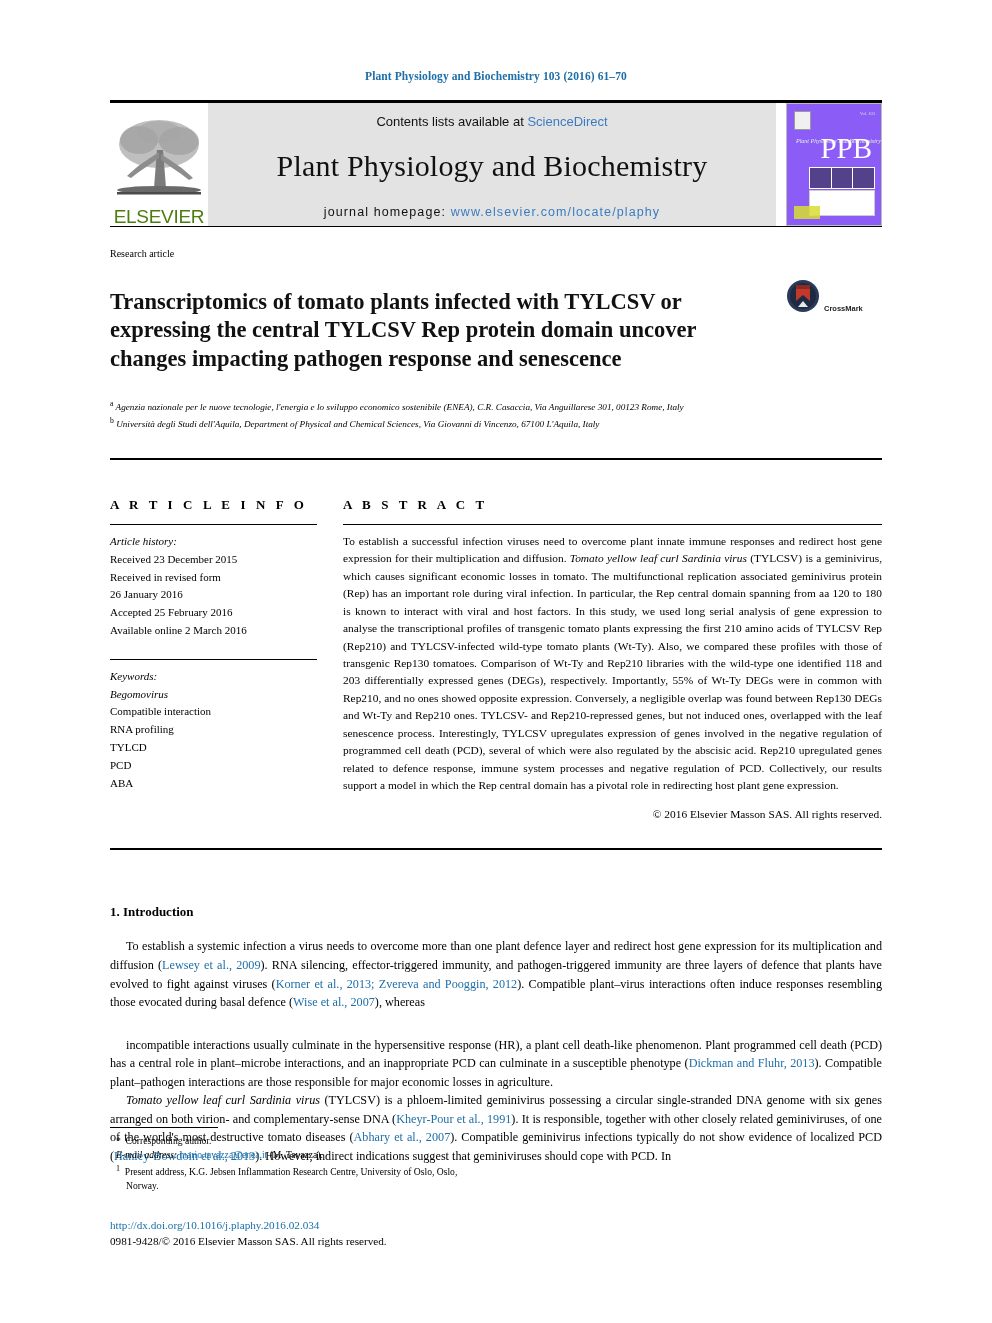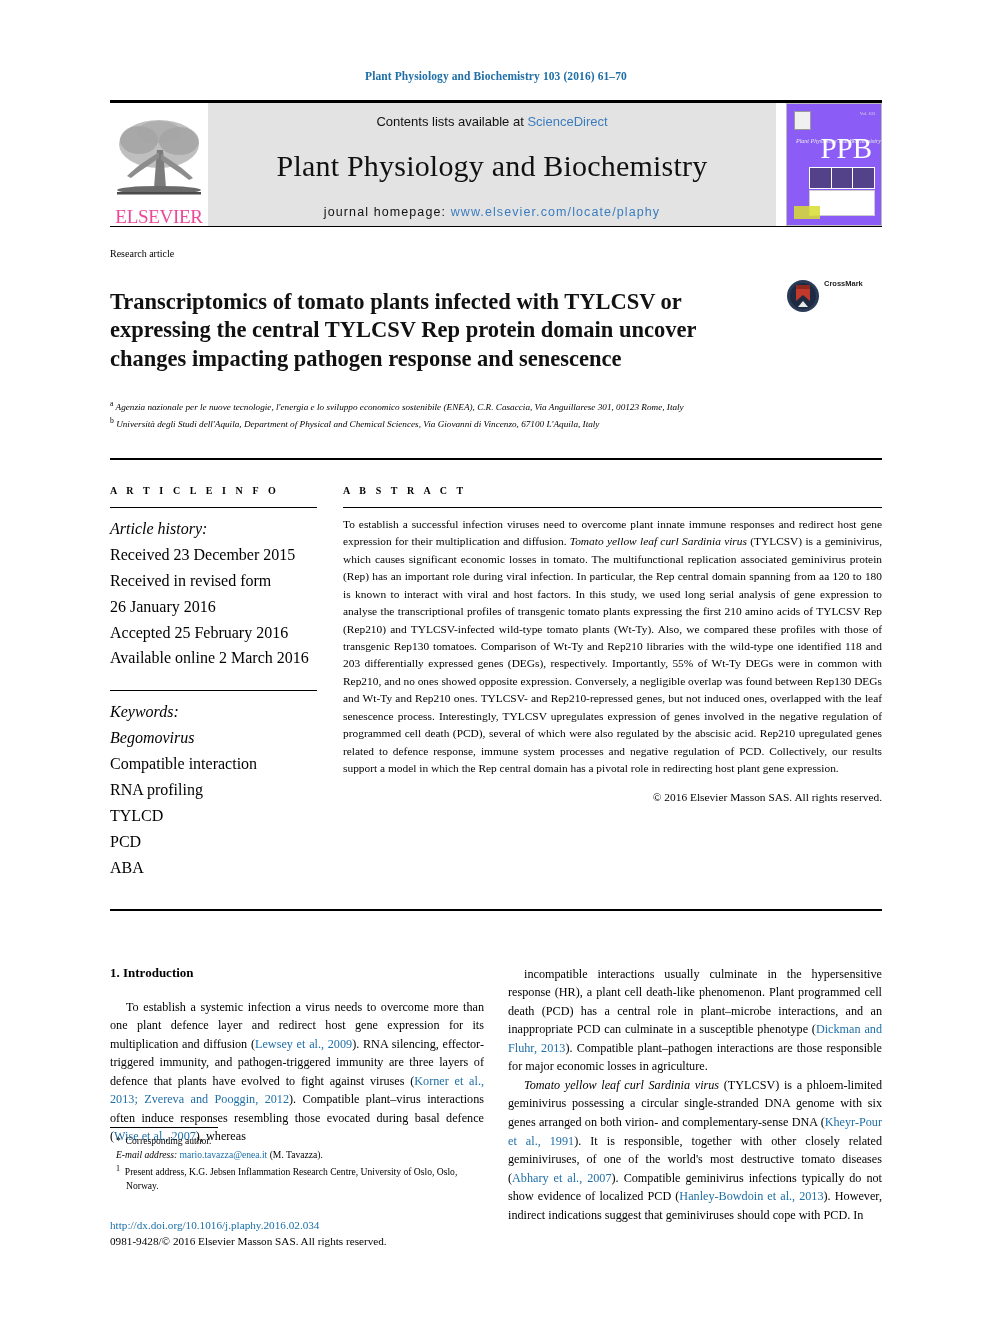--- a/index.html
+++ b/index.html
@@ -57,22 +57,22 @@
     flex: 0 0 98px;
     display: flex;
     flex-direction: column;
     align-items: center;
     justify-content: flex-end;
     padding-top: 4px;
     box-sizing: border-box;
   }
   .tree-svg { display:block; }
   .elsevier-word {
-    font-family: Liberation Serif, serif;
-    color: #ec4899;
+    font-family: Liberation Sans, sans-serif;
+    color: #4d7c0f;
     font-size: 19px;
     letter-spacing: -0.3px;
     line-height: 1;
     margin-top: 1px;
   }
   .journal-band {
     flex: 1 1 auto;
     background: #e3e3e3;
     display: flex;
     flex-direction: column;
@@ -197,21 +197,21 @@
     font-family: "Liberation Serif", serif;
     font-size: 22.5px;
     line-height: 1.26;
     color: #111;
     padding-right: 14px;
   }
   .crossmark {
     flex: 0 0 96px;
     width: 96px;
     display: flex;
-    align-items: flex-start;
+    align-items: flex-end;
     gap: 4px;
     padding-top: 6px;
   }
   .crossmark-text {
     font-family: "Liberation Sans", sans-serif;
     font-size: 7.5px;
     font-weight: bold;
     color: #222;
   }
 
@@ -249,30 +249,31 @@
     width: 233px;
     padding-right: 26px;
     box-sizing: border-box;
   }
   .col-abstract {
     flex: 1 1 auto;
   }
   .sec-head {
     font-family: "Liberation Serif", serif;
     font-weight: bold;
-    font-size: 10px;
+    font-size: 13px;
     letter-spacing: 3.6px;
+    margin-top: 12px;
   }
   .hr-thin {
     border-top: 1.6px solid #000;
     margin: 11px 0 8px 0;
   }
   .info-block {
     font-family: "Liberation Serif", serif;
-    font-size: 16px;
+    font-size: 11px;
     line-height: 1.62;
   }
   .info-block .it { font-style: italic; }
   .info-gap { height: 15px; }
   .kw-hr { border-top: 1.6px solid #000; margin: 4px 0 8px 0; }
 
   .abstract-body {
     font-family: "Liberation Serif", serif;
     font-size: 11.4px;
     line-height: 1.53;
@@ -286,20 +287,21 @@
     margin-top: 14px;
   }
 
   
   .body-rule {
     border-top: 2.5px solid #000;
     margin-top: 28px;
   }
   .two-col {
     display: flex;
+    flex-direction: column;
     margin-top: 54px;
     gap: 24px;
   }
   .col { flex: 1 1 0; min-width: 0; }
   .sec-title {
     font-family: "Liberation Serif", serif;
     font-weight: bold;
     font-size: 13px;
     margin-bottom: 17px;
   }

